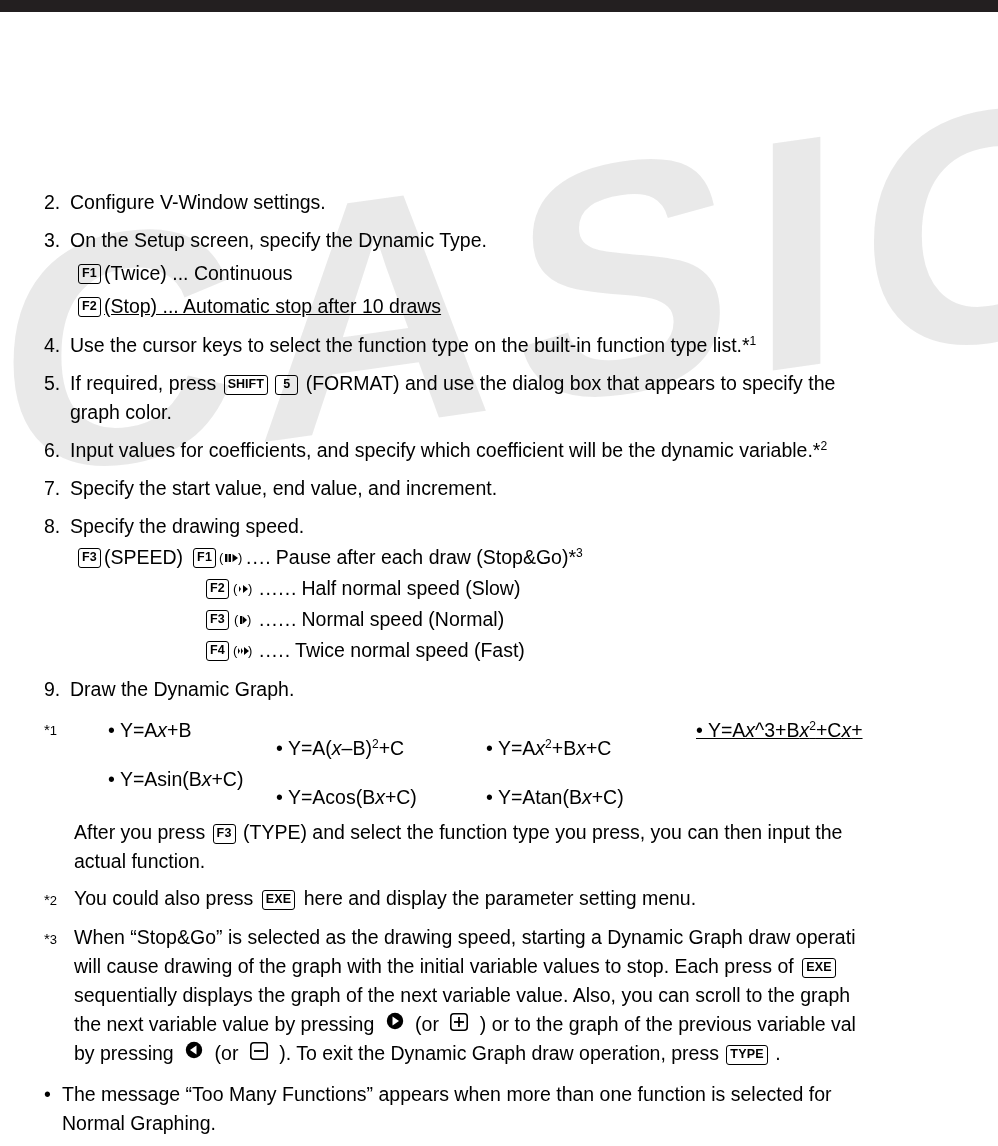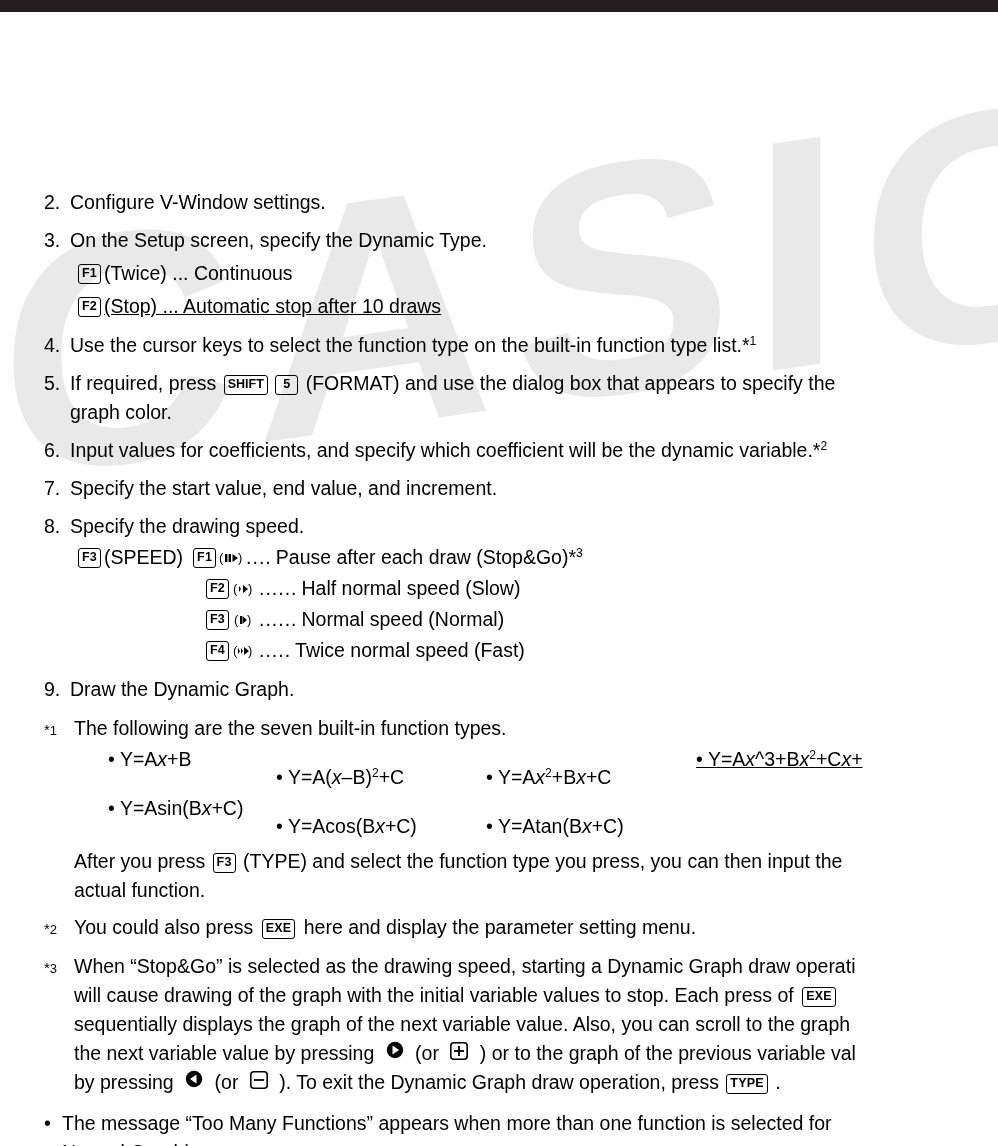--- a/index.html
+++ b/index.html
@@ -272,21 +272,20 @@
   </div>
 
   <div class="row" style="margin-top:10px;">
     <div class="num">9.</div>
     <div class="txt">Draw the Dynamic Graph.</div>
   </div>
 
   <div class="note">
     <div class="note-mark">*<span style="font-size:13px;">1</span></div>
     <div class="note-body">
-      <div>The following are the seven built-in function types.</div>
       <div class="fn-list">
         <div class="fn-row">
           <div class="fn-cell">• Y=A<span class="ital">x</span>+B</div>
           <div class="fn-cell wide2">• Y=A(<span class="ital">x</span>–B)<span class="sup">2</span>+C</div>
           <div class="fn-cell wide2">• Y=A<span class="ital">x</span><span class="sup">2</span>+B<span class="ital">x</span>+C</div>
           <div class="fn-cell last">• Y=A<span class="ital">x</span>^3+B<span class="ital">x</span><span class="sup">2</span>+C<span class="ital">x</span>+</div>
         </div>
         <div class="fn-row">
           <div class="fn-cell">• Y=Asin(B<span class="ital">x</span>+C)</div>
           <div class="fn-cell wide2">• Y=Acos(B<span class="ital">x</span>+C)</div>

